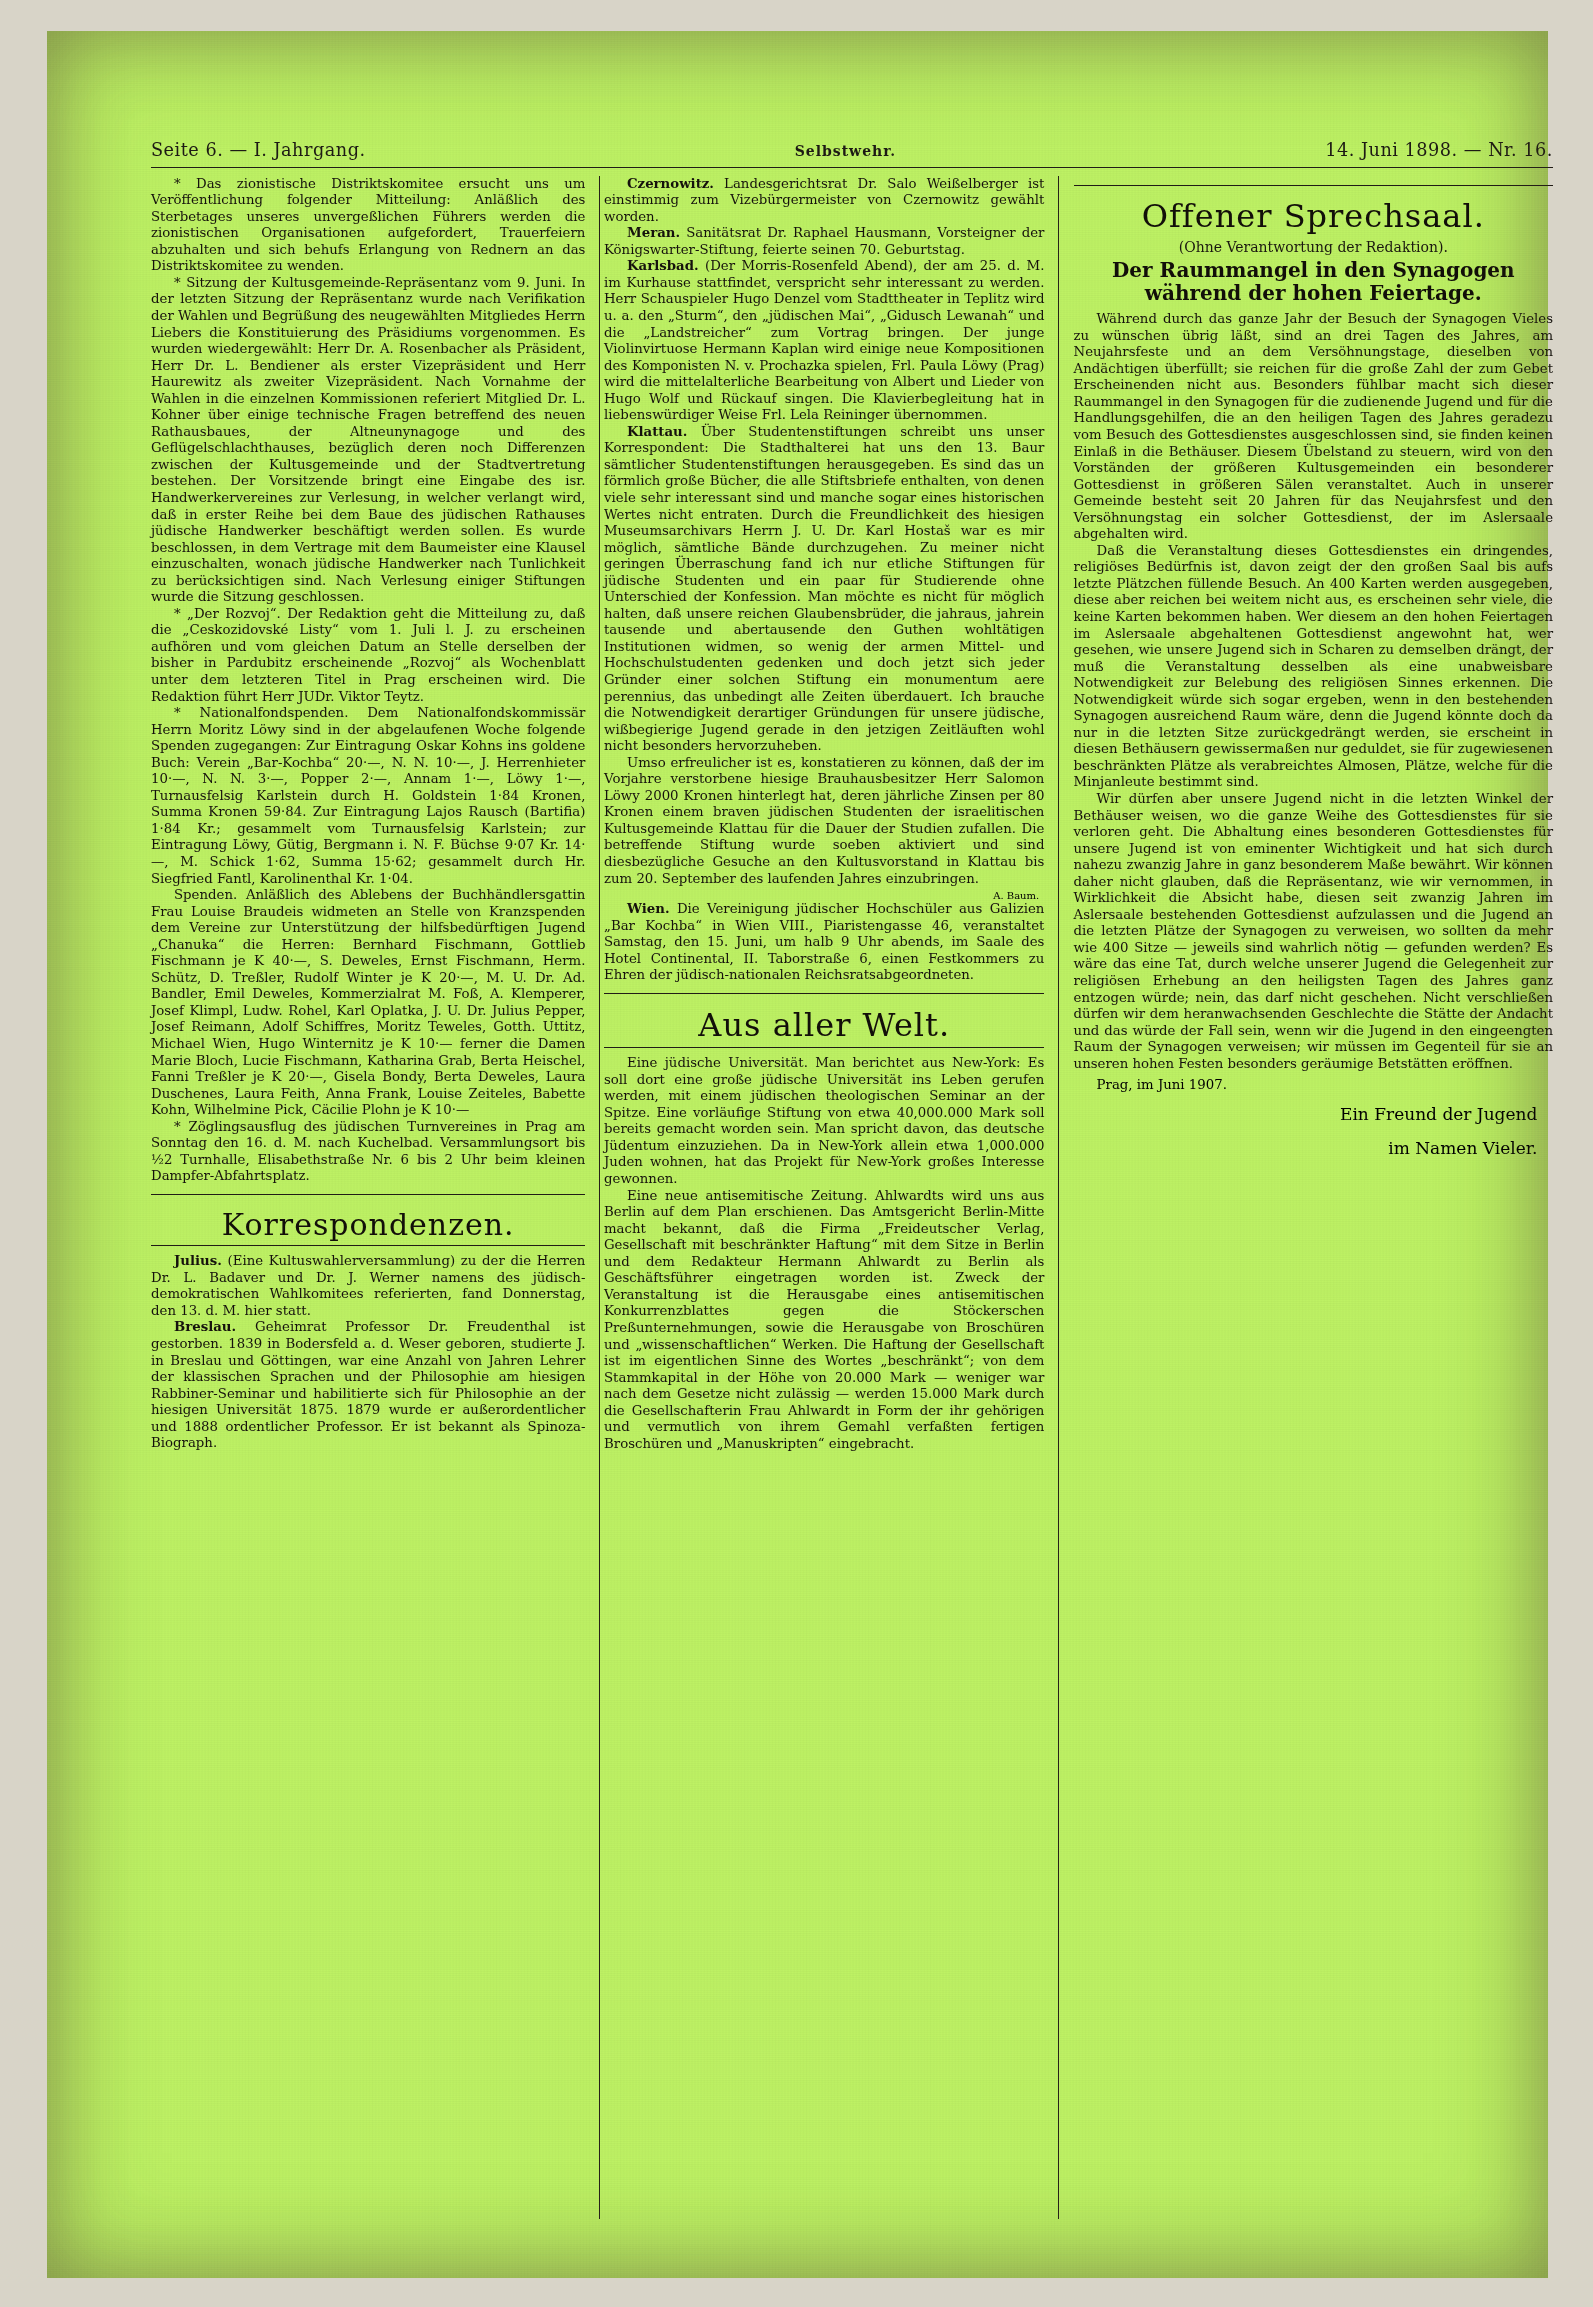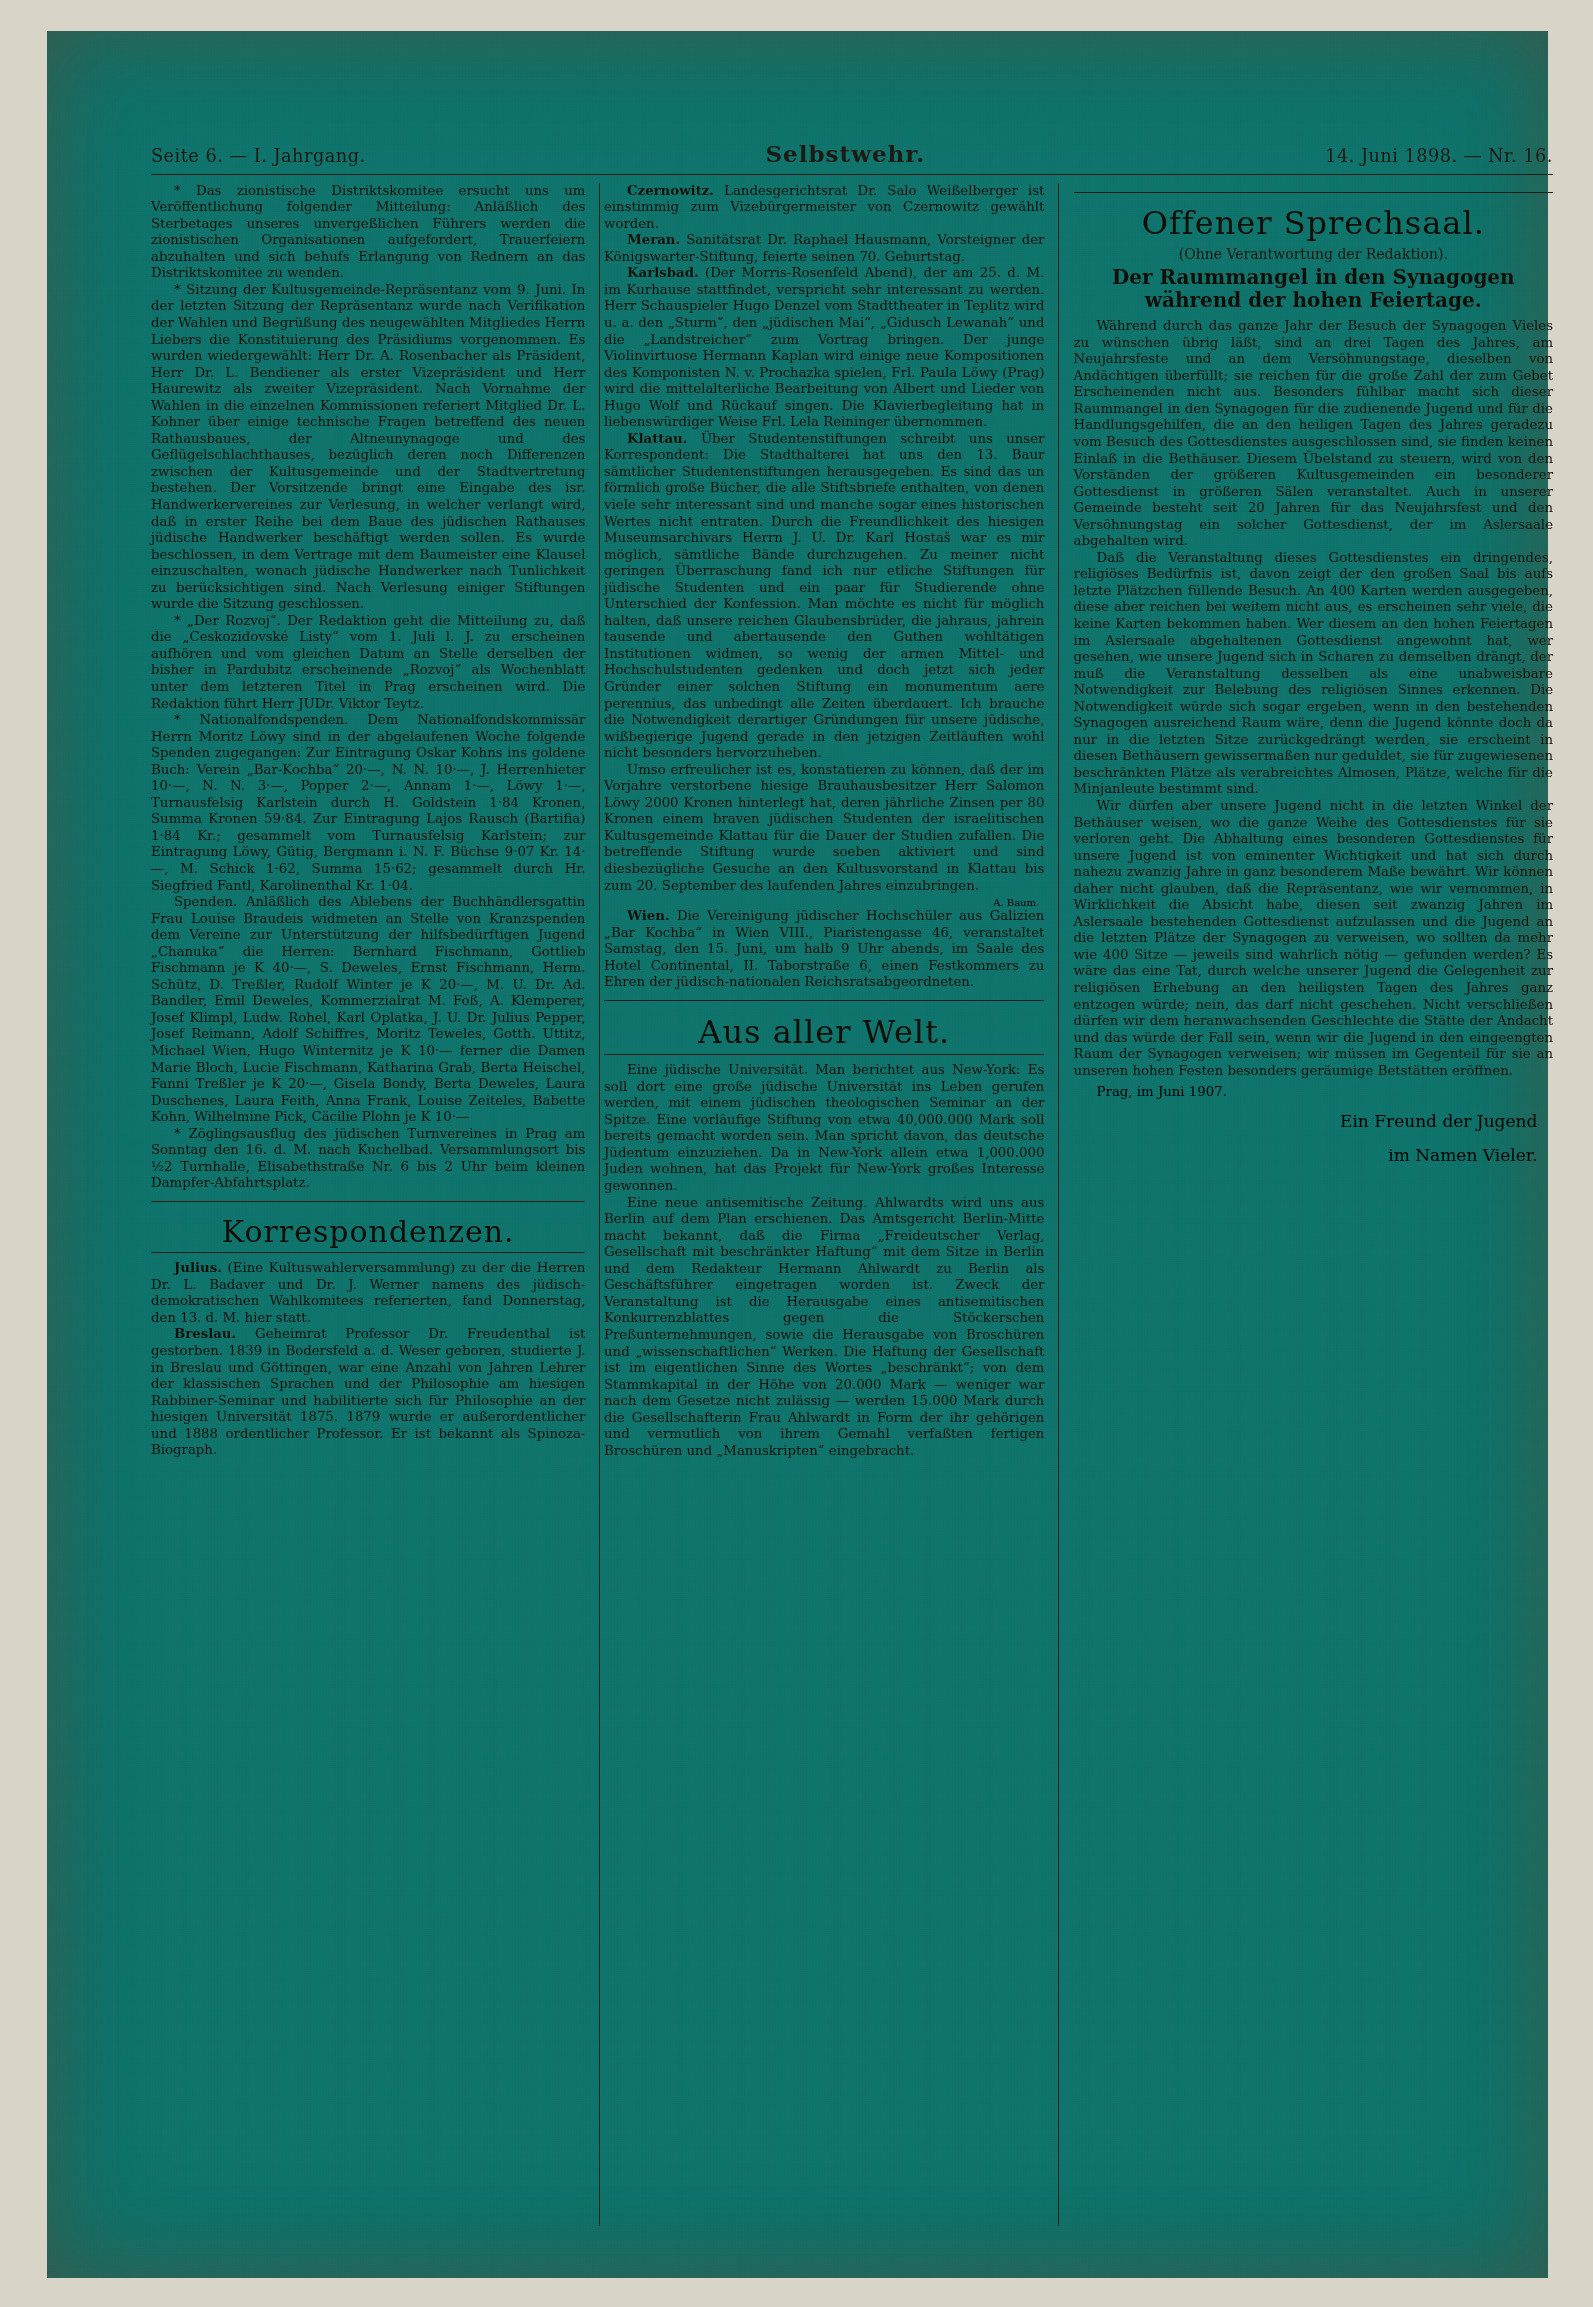--- a/index.html
+++ b/index.html
@@ -16,21 +16,21 @@
     box-sizing: border-box;
     font-family: "DejaVu Serif", serif;
   }
   
   .paper {
     position: absolute;
     left: 47px;
     top: 31px;
     width: 1501px;
     height: 2247px;
-    background: #0f766e;
+    background: #bef264;
     box-shadow: inset 0 0 73px rgba(120,110,90,0.35);
   }
   .grain {
     position: absolute;
     inset: 0;
     background-image:
       repeating-linear-gradient(0deg, rgba(0,0,0,0.025) 0px, rgba(0,0,0,0) 1px, rgba(0,0,0,0.02) 2.1px),
       repeating-linear-gradient(90deg, rgba(0,0,0,0.02) 0px, rgba(0,0,0,0) 1.6px, rgba(0,0,0,0.015) 3.1px);
     pointer-events: none;
   }
@@ -51,21 +51,21 @@
     letter-spacing: 0.5px;
     color: #1d1a14;
     padding-bottom: 4.2px;
   }
   .masthead .left, .masthead .right {
     font-weight: normal;
     white-space: nowrap;
   }
   .masthead .center {
     font-weight: bold;
-    font-size: 23px;
+    font-size: 14px;
     letter-spacing: 1px;
   }
   .rule {
     border-top: 1.6px solid #201c16;
     margin-top: 3.1px;
     margin-bottom: 7.3px;
   }
   .columns {
     display: flex;
     height: 2043px;

